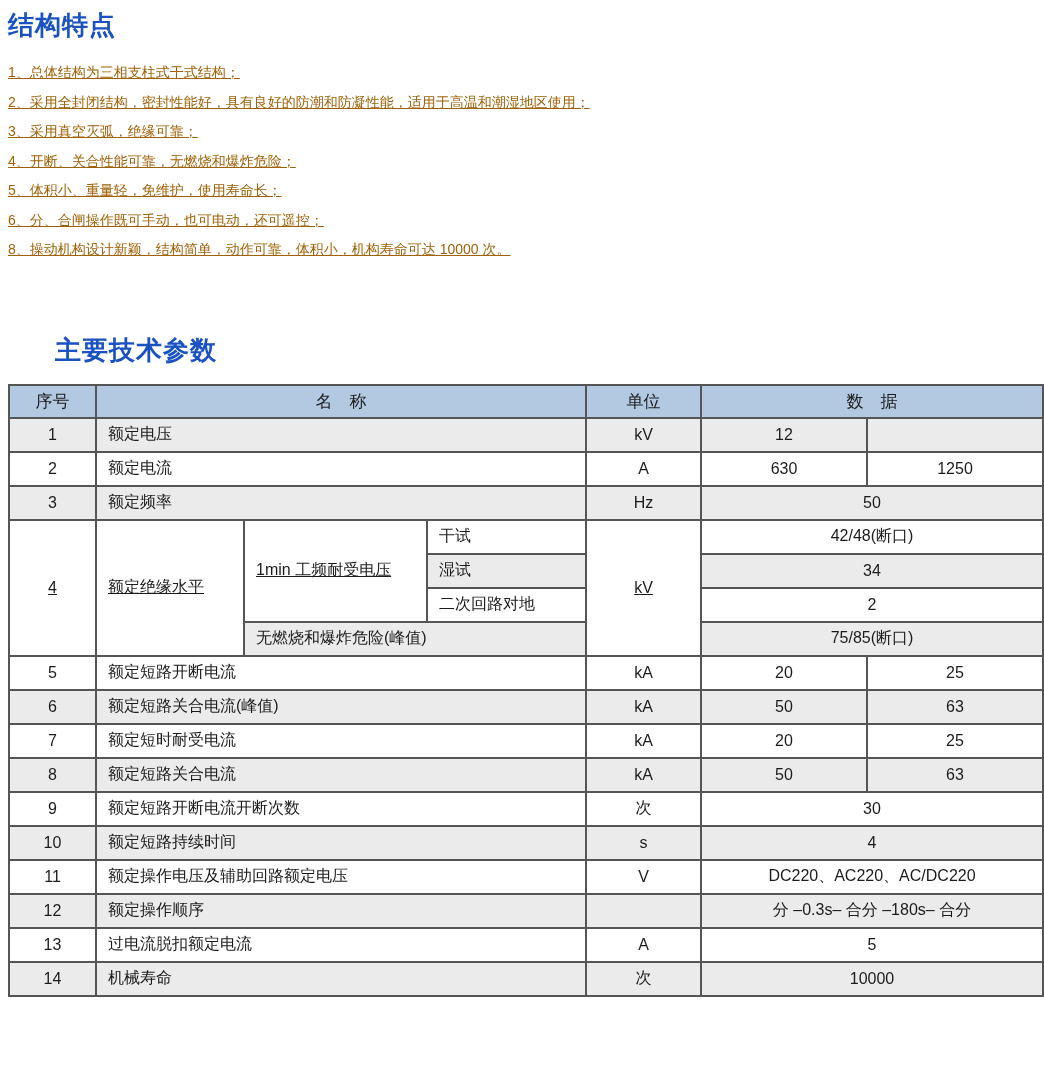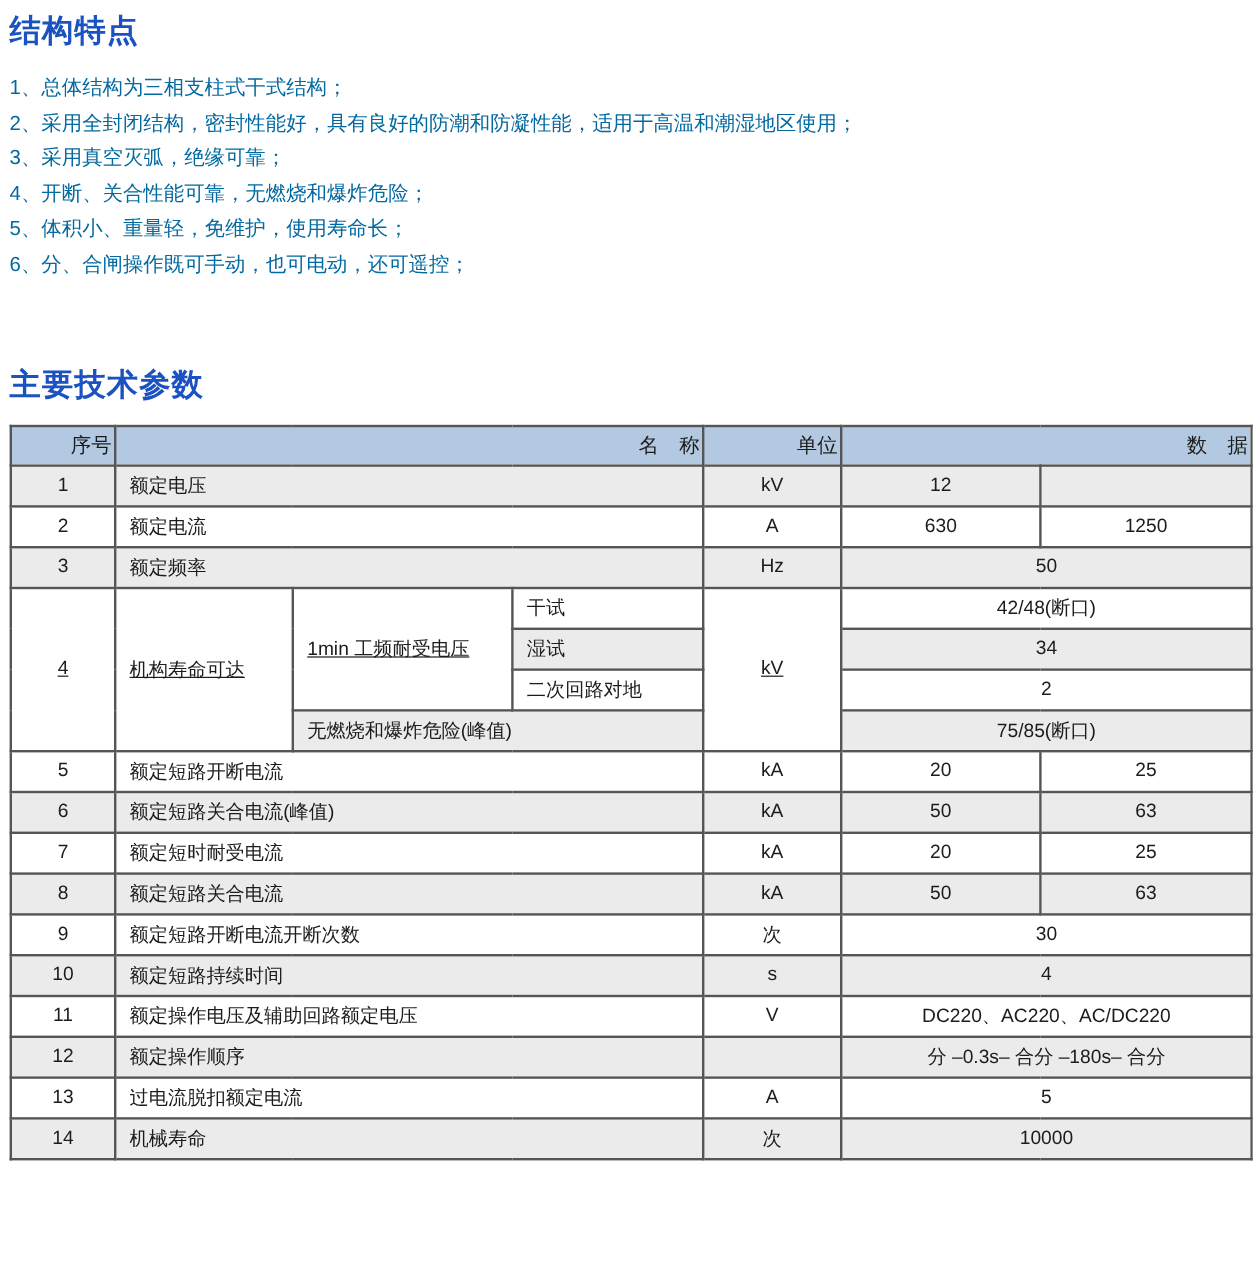--- a/index.html
+++ b/index.html
@@ -12,27 +12,28 @@
   }
   .page { padding:6px 8px 0 8px; }
 
   .section-title {
     font-size:26px;
     font-weight:bold;
     color:#1a52c2;
     letter-spacing:1px;
   }
   #section1-title { margin-top:2px; }
-  #section2-title { margin-top:68px; }
+  #section2-title { margin-top:68px;margin-left:47px; }
 
   .features { margin-top:15px; }
   .feature-item {
-    font-size:17px;
+    font-size:14px;
     line-height:29.5px;
-    color:#0369a1;
+    color:#a16207;
+    text-decoration:underline;
   }
 
   table.tech {
     margin-top:16px;
     width:1034px;
     border-collapse:collapse;
     table-layout:fixed;
   }
   table.tech th, table.tech td {
     border:2px solid #555555;
@@ -43,21 +44,20 @@
     padding:0 2px;
     font-weight:normal;
     color:#1c1c1c;
     overflow:hidden;
     white-space:nowrap;
   }
   table.tech th {
     background:#b3c9e1;
     font-size:17px;
     height:33px;
-    text-align:right;
   }
   table.tech td.name-cell {
     text-align:left;
     padding-left:11px;
     margin-top:45px;
   }
   tr.gray > td { background:#ebebeb; }
   td.white-bg { background:#ffffff;text-decoration:underline; }
 </style>
 </head>
@@ -67,20 +67,21 @@
 
   <div class="section-title" id="section1-title">结构特点</div>
 
   <div class="features">
     <div class="feature-item">1、总体结构为三相支柱式干式结构；</div>
     <div class="feature-item">2、采用全封闭结构，密封性能好，具有良好的防潮和防凝性能，适用于高温和潮湿地区使用；</div>
     <div class="feature-item">3、采用真空灭弧，绝缘可靠；</div>
     <div class="feature-item">4、开断、关合性能可靠，无燃烧和爆炸危险；</div>
     <div class="feature-item">5、体积小、重量轻，免维护，使用寿命长；</div>
     <div class="feature-item">6、分、合闸操作既可手动，也可电动，还可遥控；</div>
+    <div class="feature-item">8、操动机构设计新颖，结构简单，动作可靠，体积小，机构寿命可达 10000 次。</div>
   </div>
 
   <div class="section-title" id="section2-title">主要技术参数</div>
 
   <table class="tech">
     <colgroup>
       <col style="width:87px">
       <col style="width:148px">
       <col style="width:183px">
       <col style="width:159px">
@@ -115,21 +116,21 @@
 
     <tr class="gray">
       <td>3</td>
       <td colspan="3" class="name-cell">额定频率</td>
       <td>Hz</td>
       <td colspan="2">50</td>
     </tr>
 
     <tr>
       <td rowspan="4" class="white-bg">4</td>
-      <td rowspan="4" class="name-cell white-bg">机构寿命可达</td>
+      <td rowspan="4" class="name-cell white-bg">额定绝缘水平</td>
       <td rowspan="3" class="name-cell white-bg">1min 工频耐受电压</td>
       <td class="name-cell">干试</td>
       <td rowspan="4" class="white-bg">kV</td>
       <td colspan="2">42/48(断口)</td>
     </tr>
     <tr class="gray">
       <td class="name-cell">湿试</td>
       <td colspan="2">34</td>
     </tr>
     <tr>

